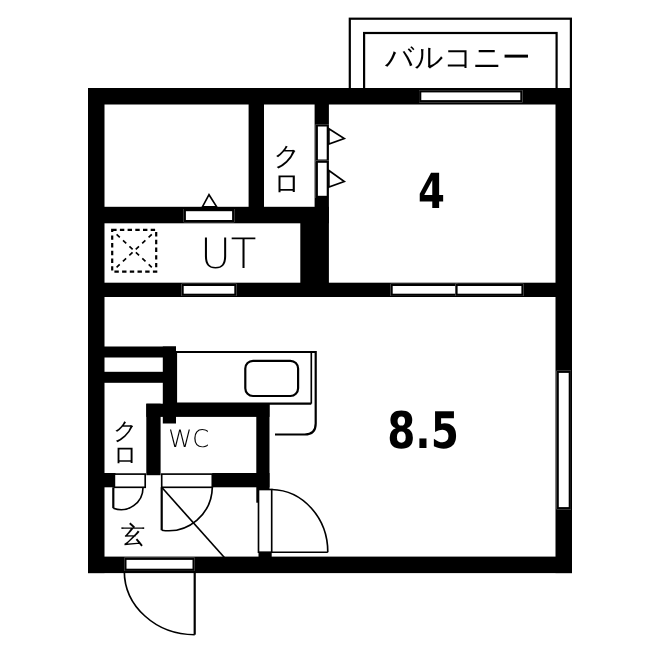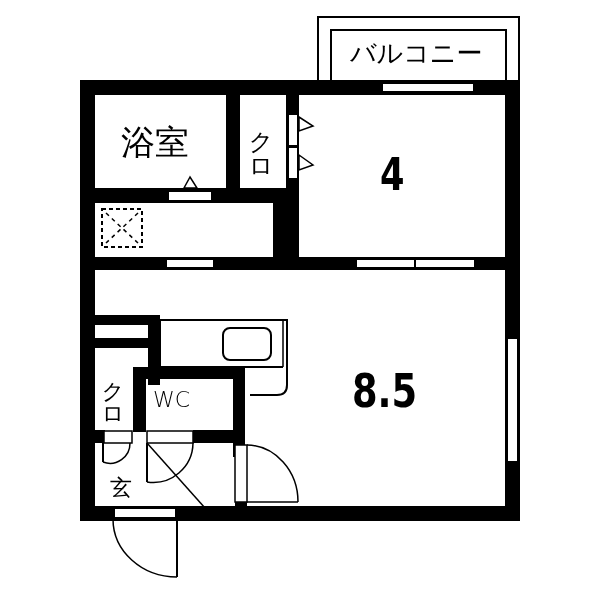--- a/index.html
+++ b/index.html
@@ -98,21 +98,21 @@
       <path d="M247,445 A52,57 0 0 1 298,502" fill="none" stroke="#000" stroke-width="1.5"></path>
       <line x1="247" y1="502" x2="298" y2="502" stroke="#000" stroke-width="1.5"></line>
     </g>
 
     <g>
       <line x1="177" y1="519" x2="177" y2="577" stroke="#000" stroke-width="2"></line>
       <path d="M113,519 A64,58 0 0 0 177,577" fill="none" stroke="#000" stroke-width="1.5"></path>
     </g>
   </svg>
 
-  <span class="label jp" style="left:121px;top:125px;font-size:34px;">浴室</span>
   <span class="label jp vert" style="left:249px;top:114px;font-size:24px;">クロ</span>
+  <span class="label jp" style="left:182px;top:212px;font-size:38px;">UT</span>
   <span class="label big" style="left:380px;top:153px;font-size:44px;">4</span>
   <span class="label big" style="left:352px;top:368px;font-size:46px;">8.5</span>
   <span class="label jp vert" style="left:102px;top:366px;font-size:22px;">クロ</span>
   <span class="label jp" style="left:153px;top:389px;font-size:22px;">WC</span>
   <span class="label jp" style="left:110px;top:477px;font-size:22px;">玄</span>
 
 </div>
 
 </body></html>

